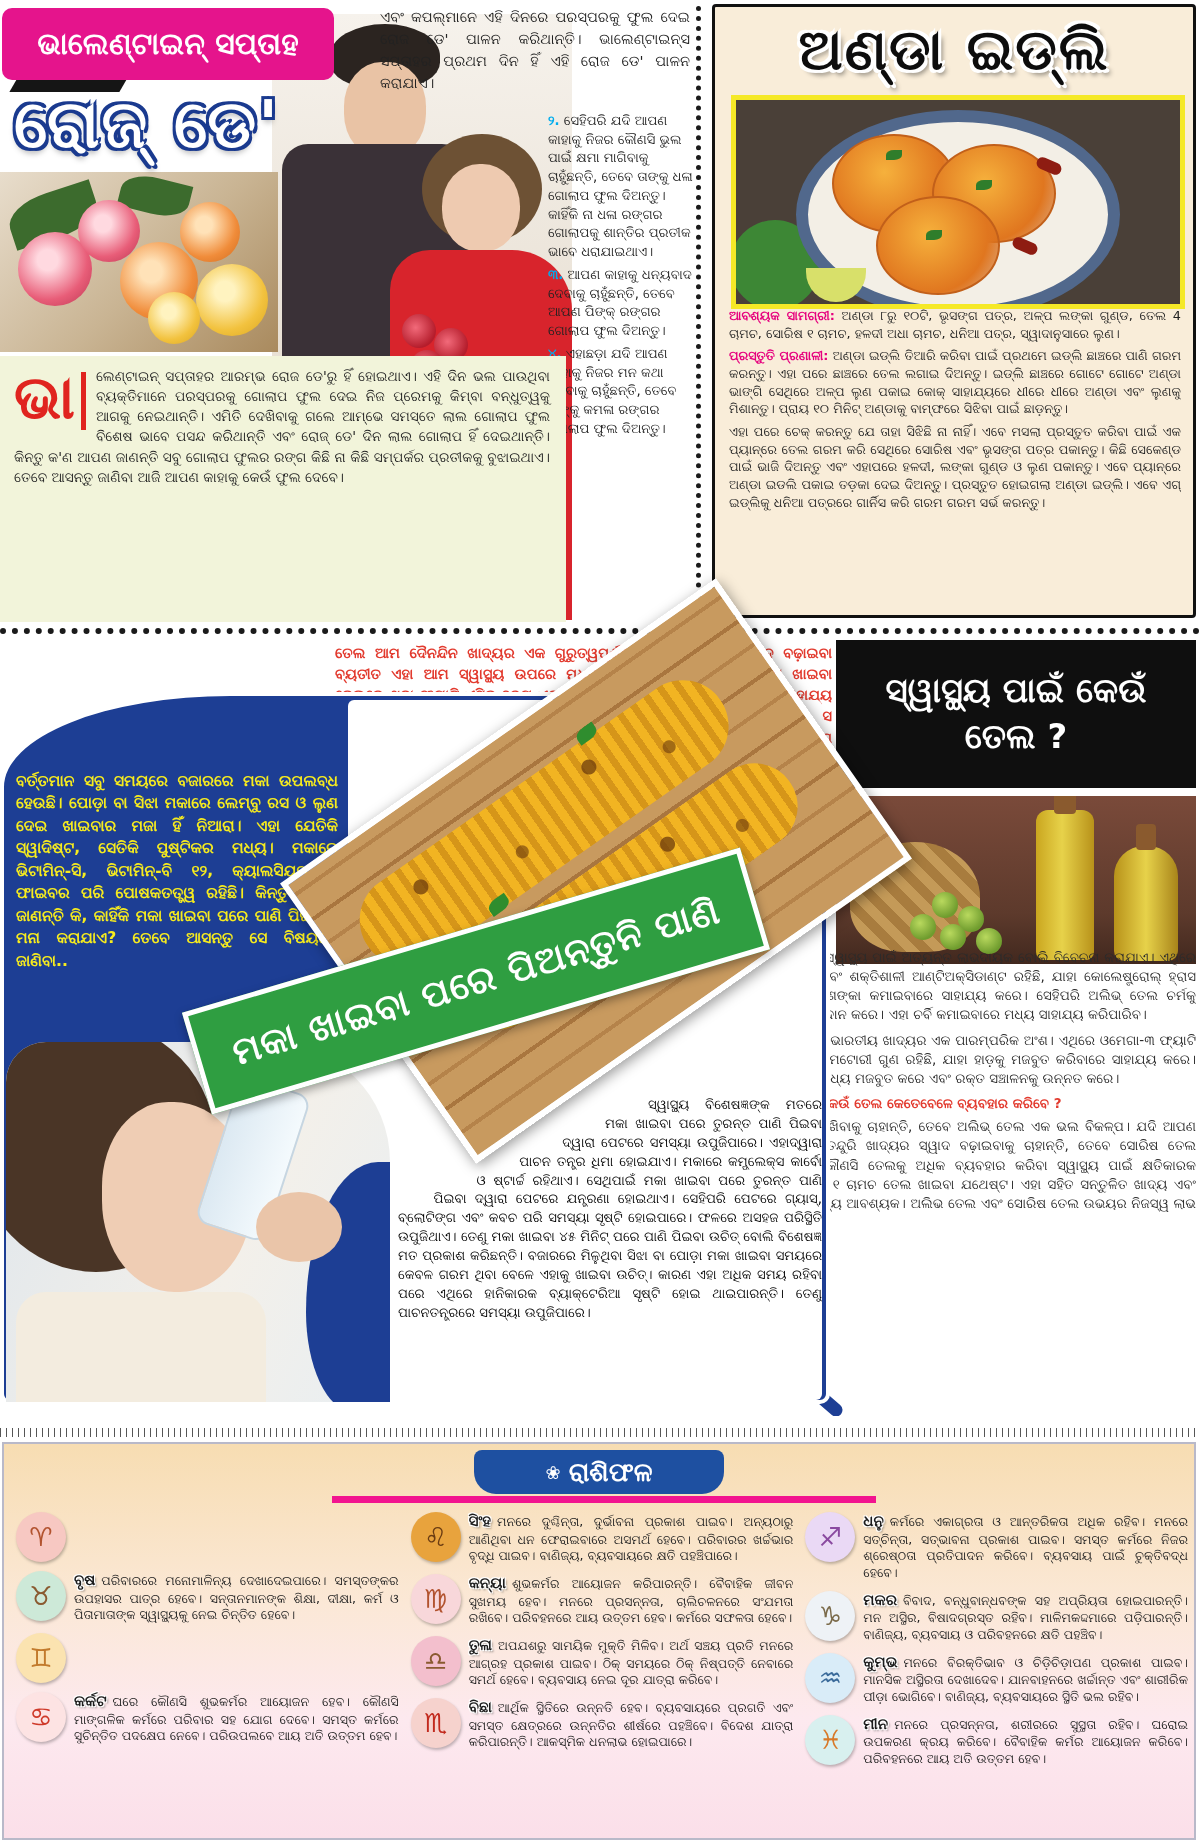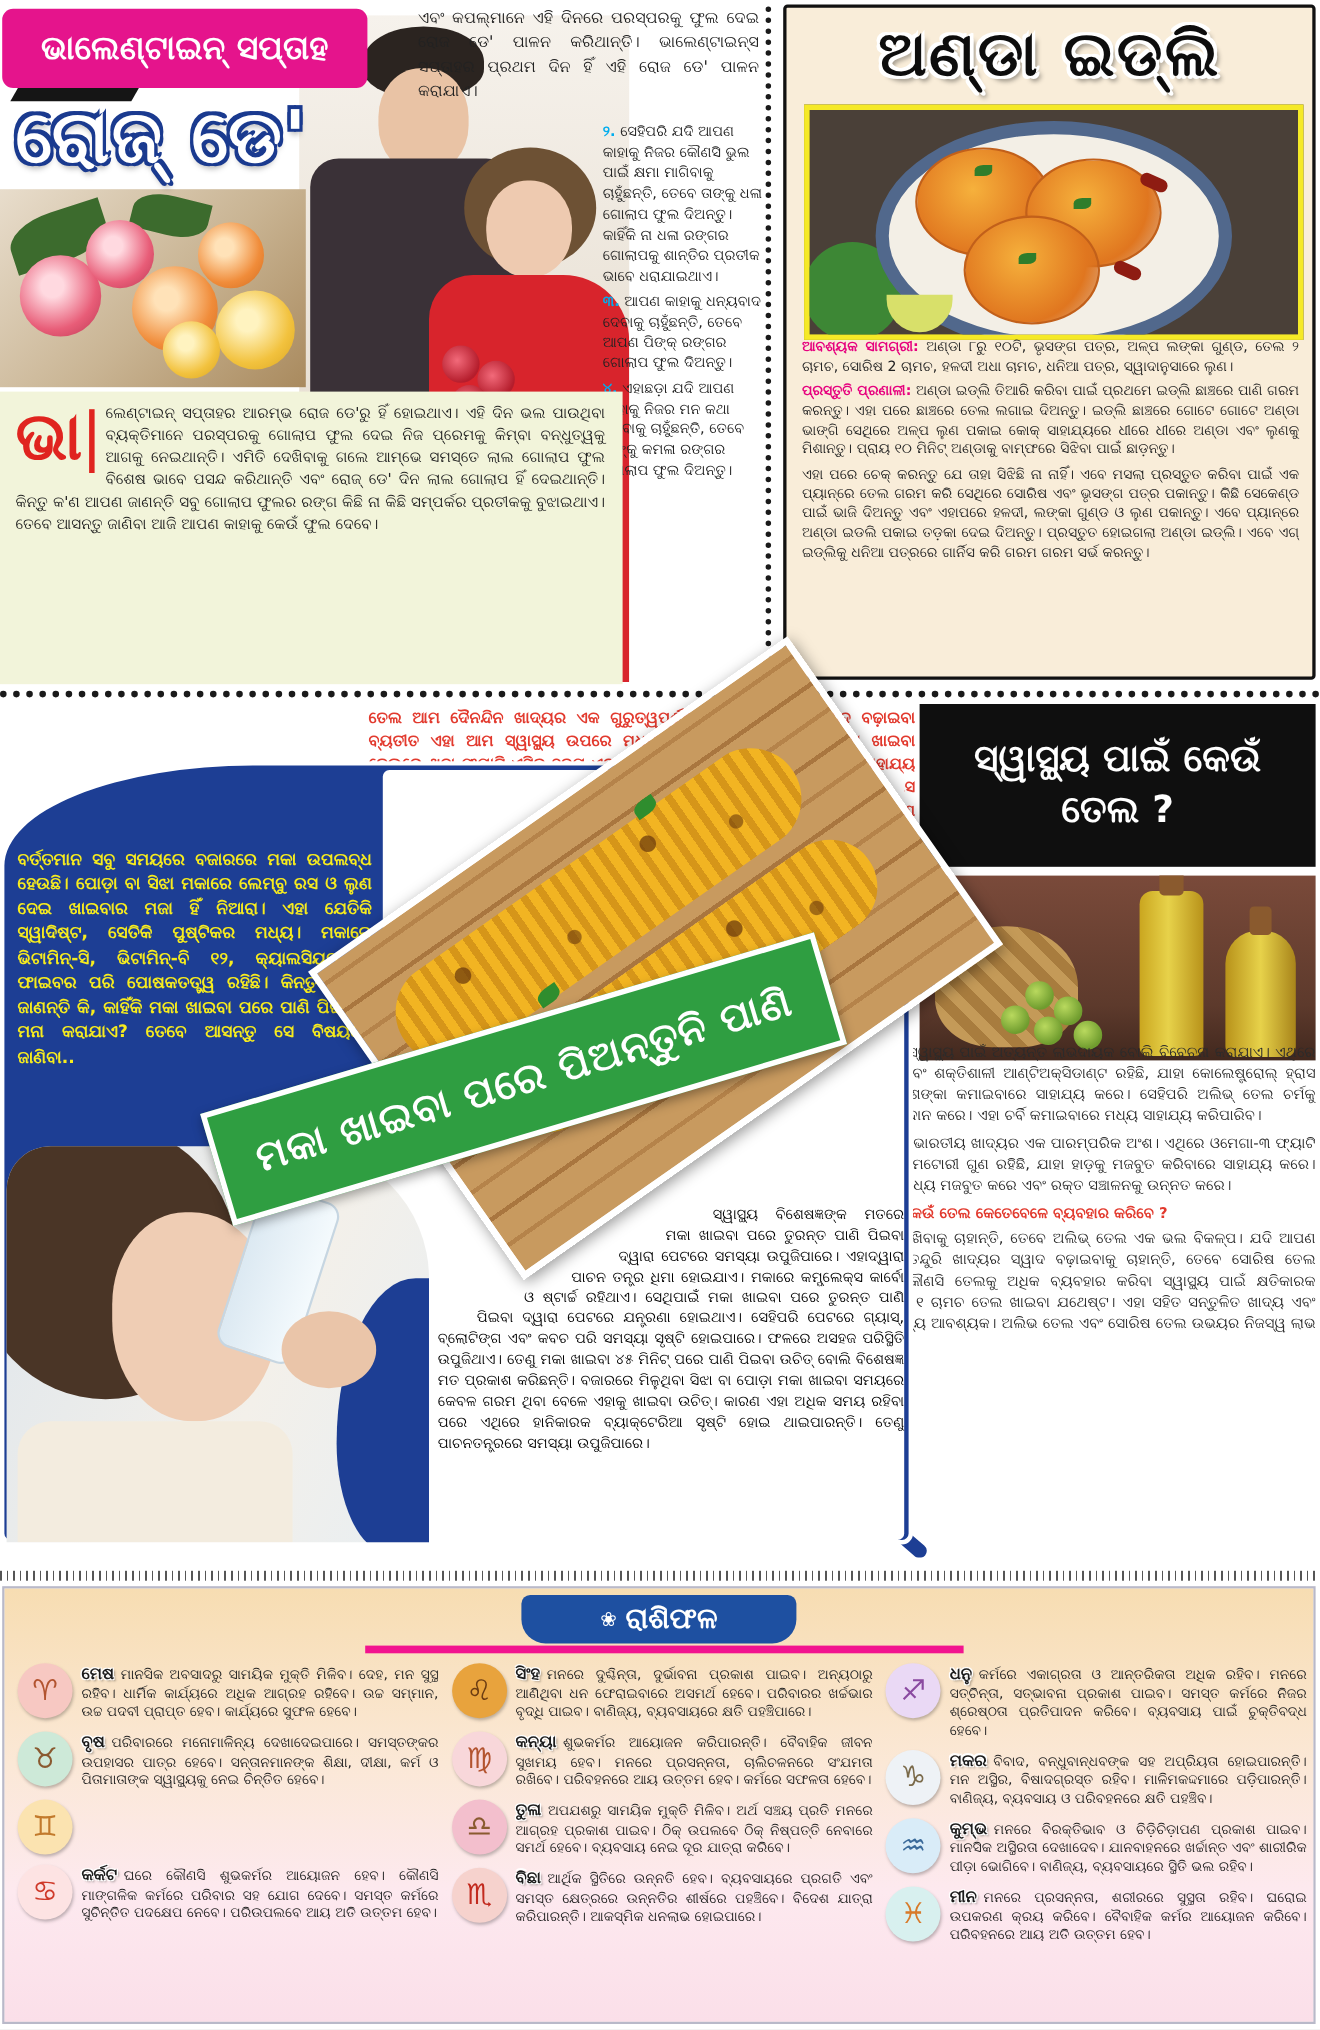--- a/index.html
+++ b/index.html
@@ -207,21 +207,21 @@
       <span class="idli" style="left:196px;top:44px;"></span>
       <span class="idli" style="left:140px;top:96px;"></span>
       <span class="herb" style="left:150px;top:50px;"></span>
       <span class="herb" style="left:240px;top:80px;"></span>
       <span class="herb" style="left:190px;top:130px;"></span>
       <span class="chili" style="left:300px;top:60px;"></span>
       <span class="chili" style="left:276px;top:140px;"></span>
       <span class="lime"></span>
     </div>
     <div class="recipe-text">
-      <p><span class="mag">ଆବଶ୍ୟକ ସାମଗ୍ରୀ:</span> <span>ଅଣ୍ଡା ୮ରୁ ୧୦ଟି, ଭୃସଙ୍ଗ ପତ୍ର, ଅଳ୍ପ ଲଙ୍କା ଗୁଣ୍ଡ, ତେଲ ୨ ଚାମଚ, ସୋରିଷ 2 ଚାମଚ, ହଳଦୀ ଅଧା ଚାମଚ, ଧନିଆ ପତ୍ର, ସ୍ୱାଦାନୁସାରେ ଲୁଣ।</span></p>
+      <p><span class="mag">ଆବଶ୍ୟକ ସାମଗ୍ରୀ:</span> <span>ଅଣ୍ଡା ୮ରୁ ୧୦ଟି, ଭୃସଙ୍ଗ ପତ୍ର, ଅଳ୍ପ ଲଙ୍କା ଗୁଣ୍ଡ, ତେଲ 4 ଚାମଚ, ସୋରିଷ ୧ ଚାମଚ, ହଳଦୀ ଅଧା ଚାମଚ, ଧନିଆ ପତ୍ର, ସ୍ୱାଦାନୁସାରେ ଲୁଣ।</span></p>
       <p><span class="mag">ପ୍ରସ୍ତୁତି ପ୍ରଣାଳୀ:</span> <span>ଅଣ୍ଡା ଇଡ୍‌ଲି ତିଆରି କରିବା ପାଇଁ ପ୍ରଥମେ ଇଡ୍‌ଲି ଛାଞ୍ଚରେ ପାଣି ଗରମ କରନ୍ତୁ। ଏହା ପରେ ଛାଞ୍ଚରେ ତେଲ ଲଗାଇ ଦିଅନ୍ତୁ। ଇଡ୍‌ଲି ଛାଞ୍ଚରେ ଗୋଟେ ଗୋଟେ ଅଣ୍ଡା ଭାଙ୍ଗି ସେଥିରେ ଅଳ୍ପ ଲୁଣ ପକାଇ କୋକ୍ ସାହାଯ୍ୟରେ ଧୀରେ ଧୀରେ ଅଣ୍ଡା ଏବଂ ଲୁଣକୁ ମିଶାନ୍ତୁ। ପ୍ରାୟ ୧୦ ମିନିଟ୍ ଅଣ୍ଡାକୁ ବାମ୍ଫରେ ସିଝିବା ପାଇଁ ଛାଡ଼ନ୍ତୁ।</span></p>
       <p>ଏହା ପରେ ଚେକ୍ କରନ୍ତୁ ଯେ ତାହା ସିଝିଛି ନା ନାହିଁ। ଏବେ ମସଲା ପ୍ରସ୍ତୁତ କରିବା ପାଇଁ ଏକ ପ୍ୟାନ୍‌ରେ ତେଲ ଗରମ କରି ସେଥିରେ ସୋରିଷ ଏବଂ ଭୃସଙ୍ଗ ପତ୍ର ପକାନ୍ତୁ। କିଛି ସେକେଣ୍ଡ ପାଇଁ ଭାଜି ଦିଅନ୍ତୁ ଏବଂ ଏହାପରେ ହଳଦୀ, ଲଙ୍କା ଗୁଣ୍ଡ ଓ ଲୁଣ ପକାନ୍ତୁ। ଏବେ ପ୍ୟାନ୍‌ରେ ଅଣ୍ଡା ଇଡଲି ପକାଇ ତଡ଼କା ଦେଇ ଦିଅନ୍ତୁ। ପ୍ରସ୍ତୁତ ହୋଇଗଲା ଅଣ୍ଡା ଇଡ୍‌ଲି। ଏବେ ଏଗ୍ ଇଡ୍‌ଲିକୁ ଧନିଆ ପତ୍ରରେ ଗାର୍ନିସ କରି ଗରମ ଗରମ ସର୍ଭ କରନ୍ତୁ।</p>
     </div>
   </div>
 
   <div class="abs h-sep1"></div>
 
   <div class="abs blue-panel"></div>
   <div class="abs inner-white"></div>
 
@@ -287,21 +287,20 @@
     <div class="horo-tab">
       <span class="horo-orn">❀</span>
       <span>ରାଶିଫଳ</span>
     </div>
     <div class="horo-bar"></div>
 
     <div class="horo-grid">
       <div>
         <div class="zod">
           <span class="zod-ic" style="background:#f7c8c2;color:#b2532f">♈</span>
-          <span class="zod-body"><span class="zod-name">ମେଷ</span><span>ମାନସିକ ଅବସାଦରୁ ସାମୟିକ ମୁକ୍ତି ମିଳିବ। ଦେହ, ମନ ସୁସ୍ଥ ରହିବ। ଧାର୍ମିକ କାର୍ଯ୍ୟରେ ଅଧିକ ଆଗ୍ରହ ରହିବେ। ଉଚ୍ଚ ସମ୍ମାନ, ଉଚ୍ଚ ପଦବୀ ପ୍ରାପ୍ତ ହେବ। କାର୍ଯ୍ୟରେ ସୁଫଳ ହେବେ।</span></span>
         </div>
         <div class="zod">
           <span class="zod-ic" style="background:#cde9d8;color:#8a5a30">♉</span>
           <span class="zod-body"><span class="zod-name">ବୃଷ</span><span>ପରିବାରରେ ମନୋମାଳିନ୍ୟ ଦେଖାଦେଇପାରେ। ସମସ୍ତଙ୍କର ଉପହାସର ପାତ୍ର ହେବେ। ସନ୍ତାନମାନଙ୍କ ଶିକ୍ଷା, ଦୀକ୍ଷା, କର୍ମ ଓ ପିତାମାତାଙ୍କ ସ୍ୱାସ୍ଥ୍ୟକୁ ନେଇ ଚିନ୍ତିତ ହେବେ।</span></span>
         </div>
         <div class="zod">
           <span class="zod-ic" style="background:#fbe3b0;color:#c27a2c">♊</span>
         </div>
         <div class="zod">
           <span class="zod-ic" style="background:#fde3e3;color:#cf3a2a">♋</span>
@@ -312,21 +311,21 @@
         <div class="zod">
           <span class="zod-ic" style="background:#e8a33d;color:#6b3c12">♌</span>
           <span class="zod-body"><span class="zod-name">ସିଂହ</span><span>ମନରେ ଦୁଶ୍ଚିନ୍ତା, ଦୁର୍ଭାବନା ପ୍ରକାଶ ପାଇବ। ଅନ୍ୟଠାରୁ ଆଣିଥିବା ଧନ ଫେରାଇବାରେ ଅସମର୍ଥ ହେବେ। ପରିବାରର ଖର୍ଚ୍ଚଭାର ବୃଦ୍ଧି ପାଇବ। ବାଣିଜ୍ୟ, ବ୍ୟବସାୟରେ କ୍ଷତି ପହଞ୍ଚିପାରେ।</span></span>
         </div>
         <div class="zod">
           <span class="zod-ic" style="background:#f8d7da;color:#b2532f">♍</span>
           <span class="zod-body"><span class="zod-name">କନ୍ୟା</span><span>ଶୁଭକର୍ମର ଆୟୋଜନ କରିପାରନ୍ତି। ବୈବାହିକ ଜୀବନ ସୁଖମୟ ହେବ। ମନରେ ପ୍ରସନ୍ନତା, ଚାଲିଚଳନରେ ସଂଯମତା ରଖିବେ। ପରିବହନରେ ଆୟ ଉତ୍ତମ ହେବ। କର୍ମରେ ସଫଳତା ହେବେ।</span></span>
         </div>
         <div class="zod">
           <span class="zod-ic" style="background:#f3bfcd;color:#8a5a30">♎</span>
-          <span class="zod-body"><span class="zod-name">ତୁଳା</span><span>ଅପଯଶରୁ ସାମୟିକ ମୁକ୍ତି ମିଳିବ। ଅର୍ଥ ସଞ୍ଚୟ ପ୍ରତି ମନରେ ଆଗ୍ରହ ପ୍ରକାଶ ପାଇବ। ଠିକ୍ ଉପଲବେ ଠିକ୍ ନିଷ୍ପତ୍ତି ନେବାରେ ସମର୍ଥ ହେବେ। ବ୍ୟବସାୟ ନେଇ ଦୂର ଯାତ୍ରା କରିବେ।</span></span>
+          <span class="zod-body"><span class="zod-name">ତୁଳା</span><span>ଅପଯଶରୁ ସାମୟିକ ମୁକ୍ତି ମିଳିବ। ଅର୍ଥ ସଞ୍ଚୟ ପ୍ରତି ମନରେ ଆଗ୍ରହ ପ୍ରକାଶ ପାଇବ। ଠିକ୍ ସମୟରେ ଠିକ୍ ନିଷ୍ପତ୍ତି ନେବାରେ ସମର୍ଥ ହେବେ। ବ୍ୟବସାୟ ନେଇ ଦୂର ଯାତ୍ରା କରିବେ।</span></span>
         </div>
         <div class="zod">
           <span class="zod-ic" style="background:#f6d2cd;color:#c22a1e">♏</span>
           <span class="zod-body"><span class="zod-name">ବିଛା</span><span>ଆର୍ଥିକ ସ୍ଥିତିରେ ଉନ୍ନତି ହେବ। ବ୍ୟବସାୟରେ ପ୍ରଗତି ଏବଂ ସମସ୍ତ କ୍ଷେତ୍ରରେ ଉନ୍ନତିର ଶୀର୍ଷରେ ପହଞ୍ଚିବେ। ବିଦେଶ ଯାତ୍ରା କରିପାରନ୍ତି। ଆକସ୍ମିକ ଧନଲାଭ ହୋଇପାରେ।</span></span>
         </div>
       </div>
       <div>
         <div class="zod">
           <span class="zod-ic" style="background:#ead9f5;color:#8a4aa0">♐</span>
           <span class="zod-body"><span class="zod-name">ଧନୁ</span><span>କର୍ମରେ ଏକାଗ୍ରତା ଓ ଆନ୍ତରିକତା ଅଧିକ ରହିବ। ମନରେ ସତ୍‌ଚିନ୍ତା, ସତ୍‌ଭାବନା ପ୍ରକାଶ ପାଇବ। ସମସ୍ତ କର୍ମରେ ନିଜର ଶ୍ରେଷ୍ଠତା ପ୍ରତିପାଦନ କରିବେ। ବ୍ୟବସାୟ ପାଇଁ ଚୁକ୍ତିବଦ୍ଧ ହେବେ।</span></span>

